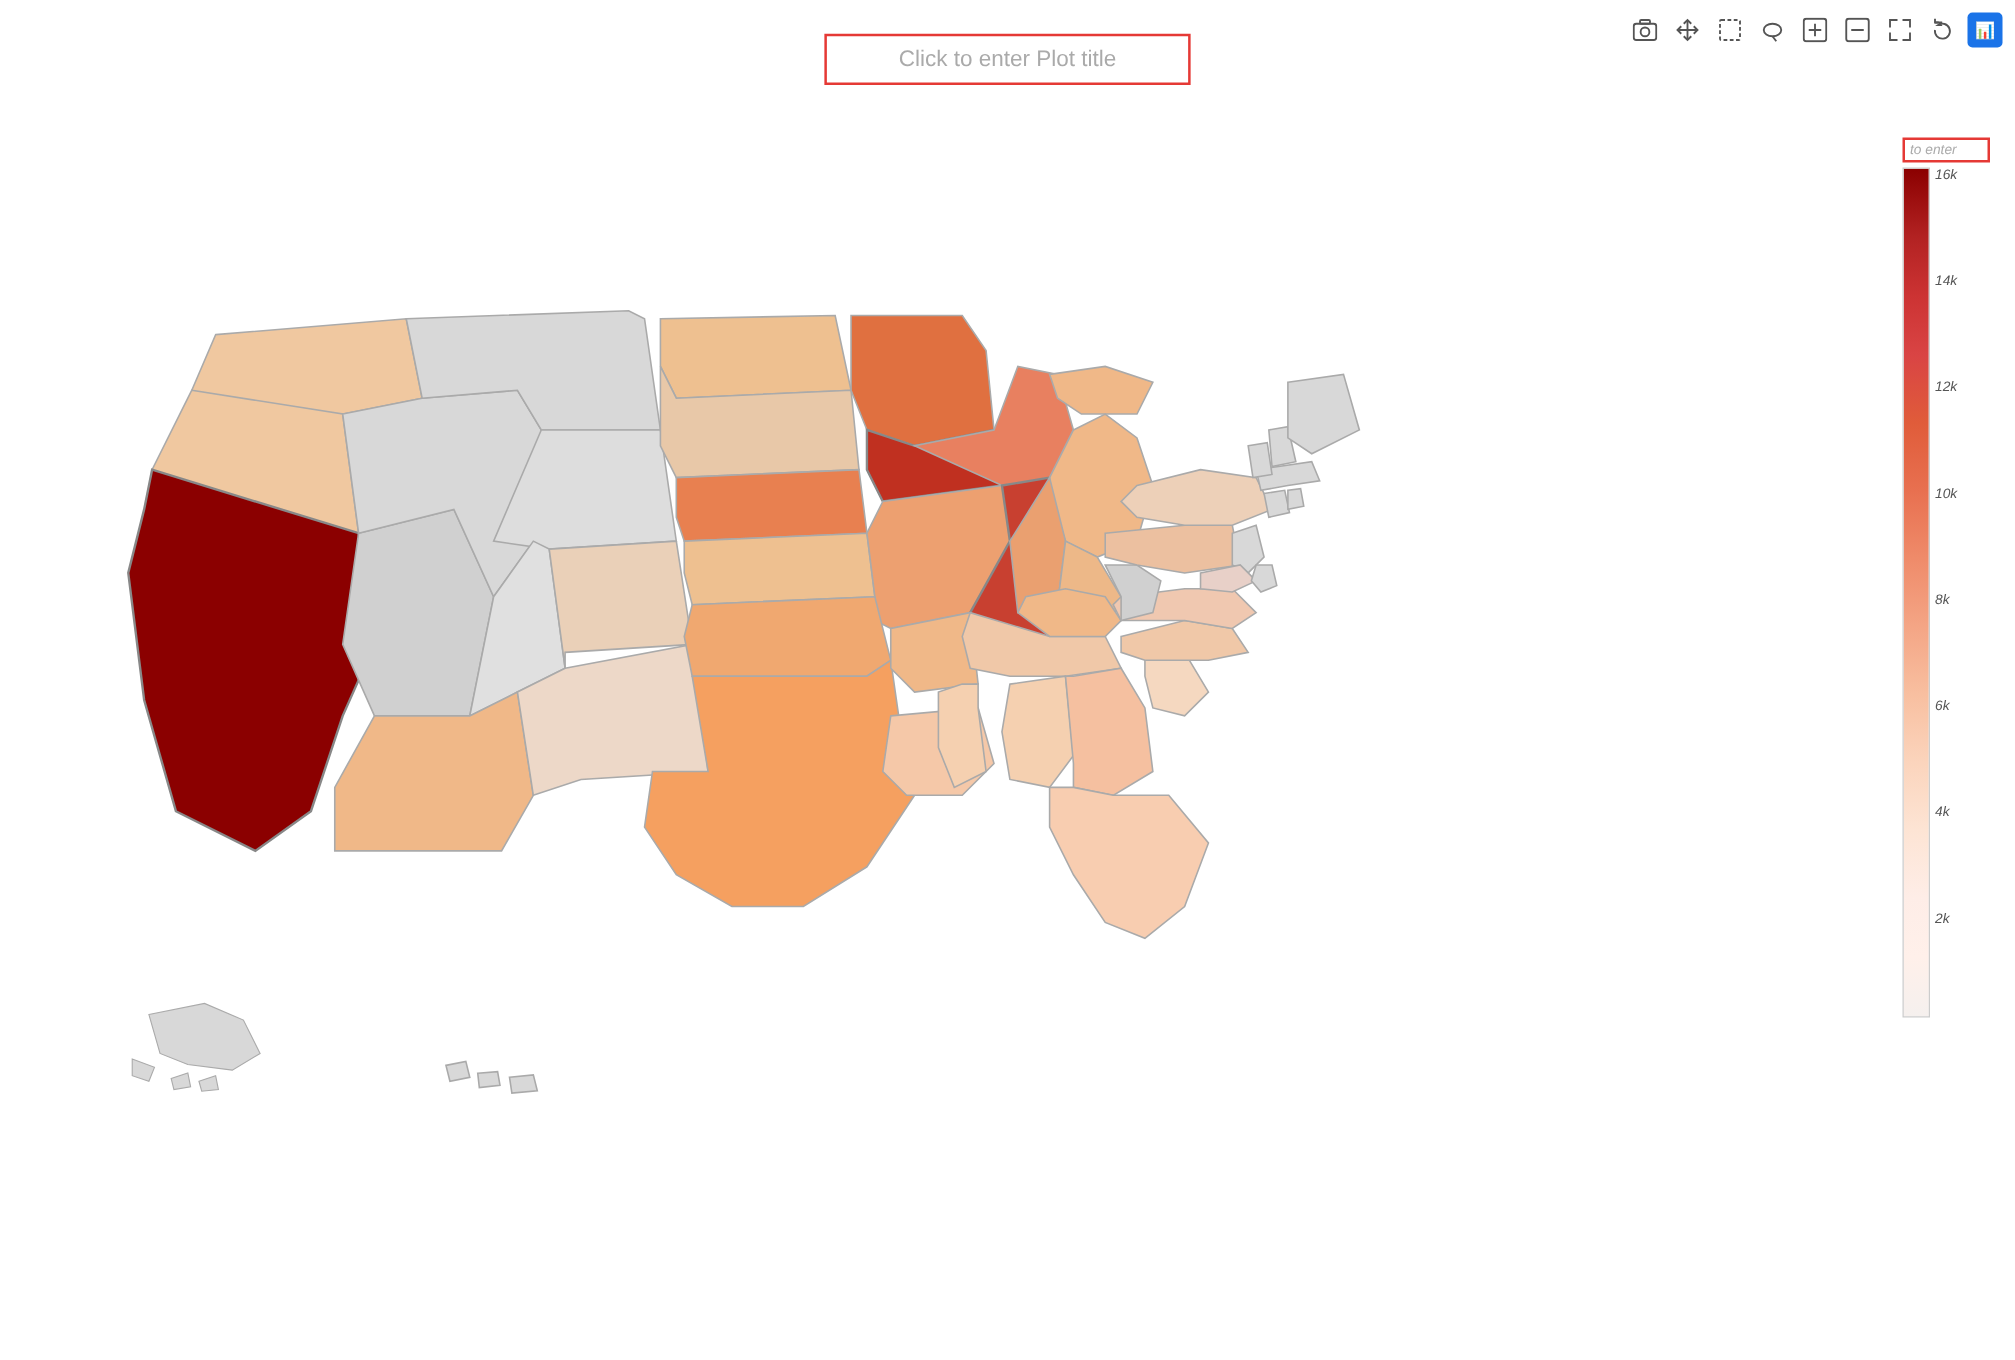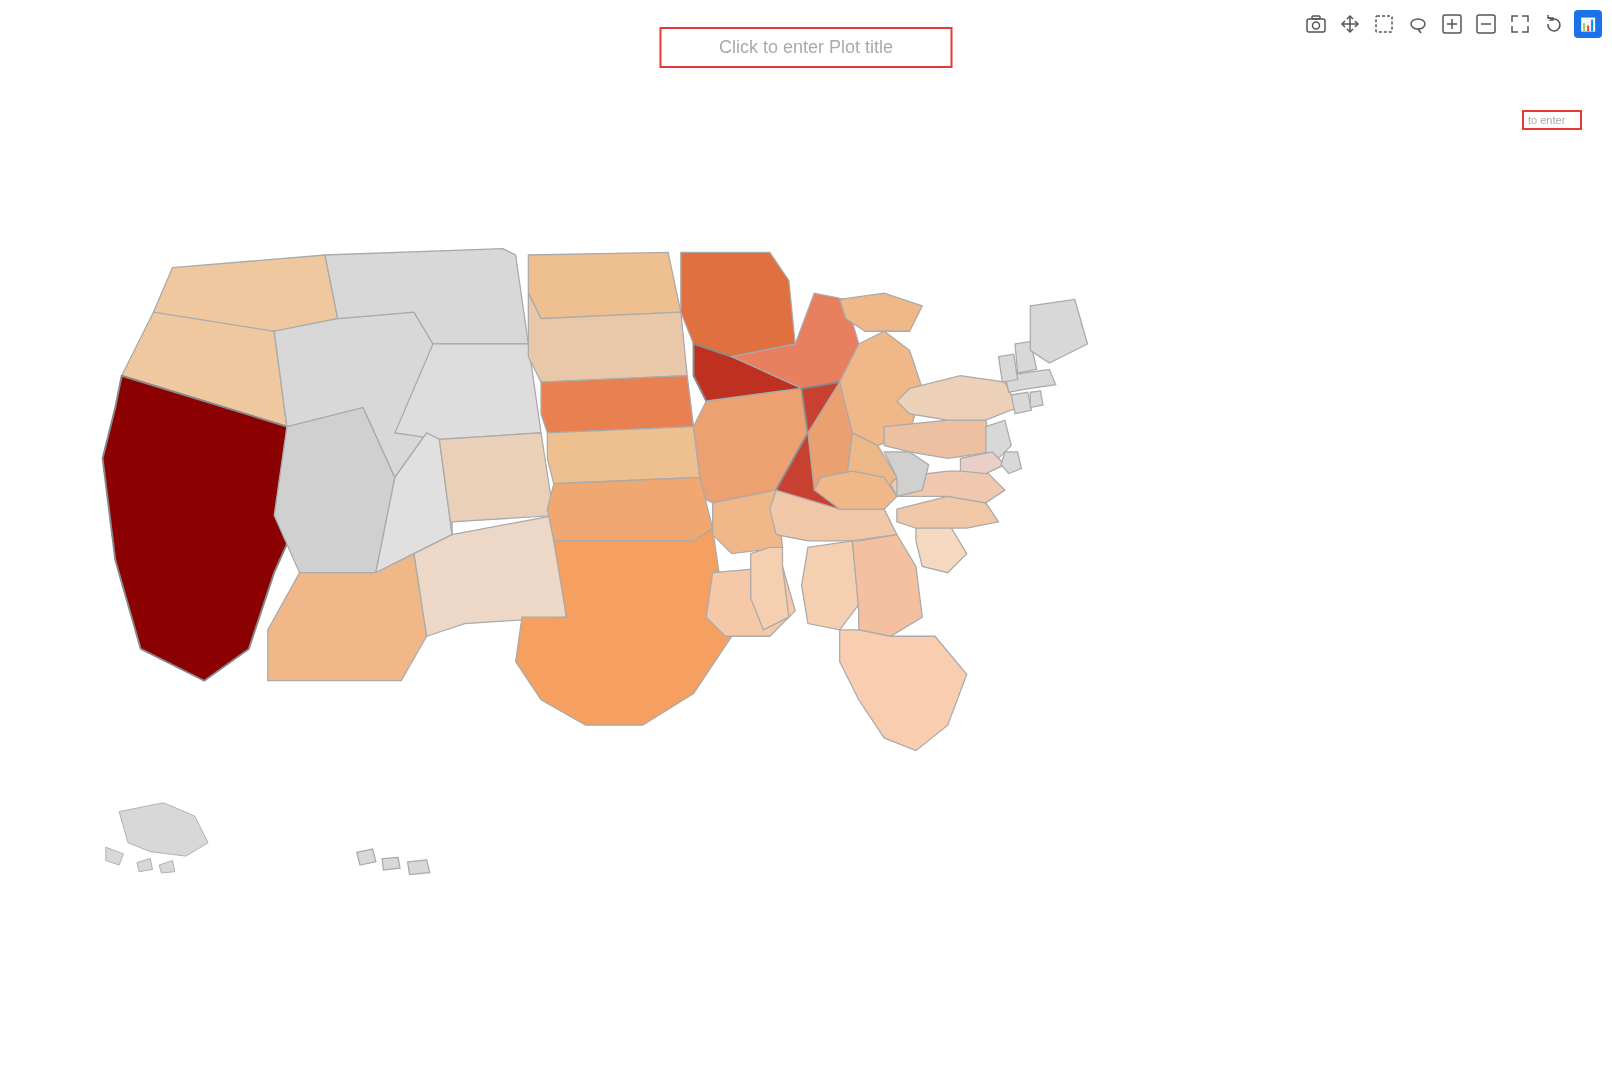--- a/index.html
+++ b/index.html
@@ -68,22 +68,23 @@
     }
 
     
     #legend {
       position: absolute;
       top: 110px;
       right: 30px;
       width: 60px;
       height: 740px;
       display: flex;
-      flex-direction: row;
+      flex-direction: column;
       align-items: flex-start;
+      font-style: italic;
     }
     #legend-title-box {
       border: 2px solid #e53935;
       padding: 2px 4px;
       margin-bottom: 4px;
       font-size: 11px;
       color: #aaa;
       width: 70px;
       cursor: text;
     }
@@ -313,13 +314,27 @@
       <polygon points="140,90 165,88 168,105 142,108" fill="#d8d8d8" stroke="#aaa" stroke-width="2"></polygon>
       <polygon points="180,95 210,92 215,112 183,115" fill="#d8d8d8" stroke="#aaa" stroke-width="2"></polygon>
     </g>
   </svg>
 </div>
 
 <div id="legend">
   <div id="legend-title-box">
     <span>to enter</span>
   </div>
+  <div id="color-bar-container">
+    <div id="color-bar"></div>
+    <div id="scale-labels">
+      <span>16k</span>
+      <span>14k</span>
+      <span>12k</span>
+      <span>10k</span>
+      <span>8k</span>
+      <span>6k</span>
+      <span>4k</span>
+      <span>2k</span>
+      <span></span>
+    </div>
+  </div>
 </div>
 
 </body></html>

